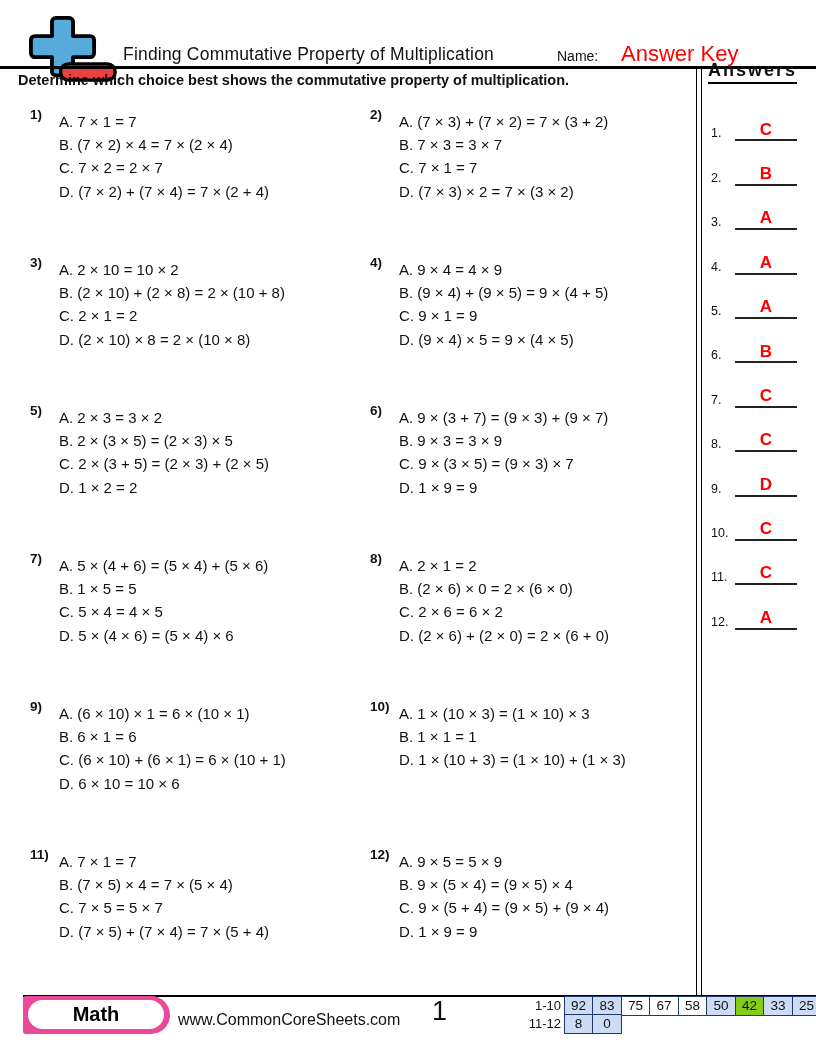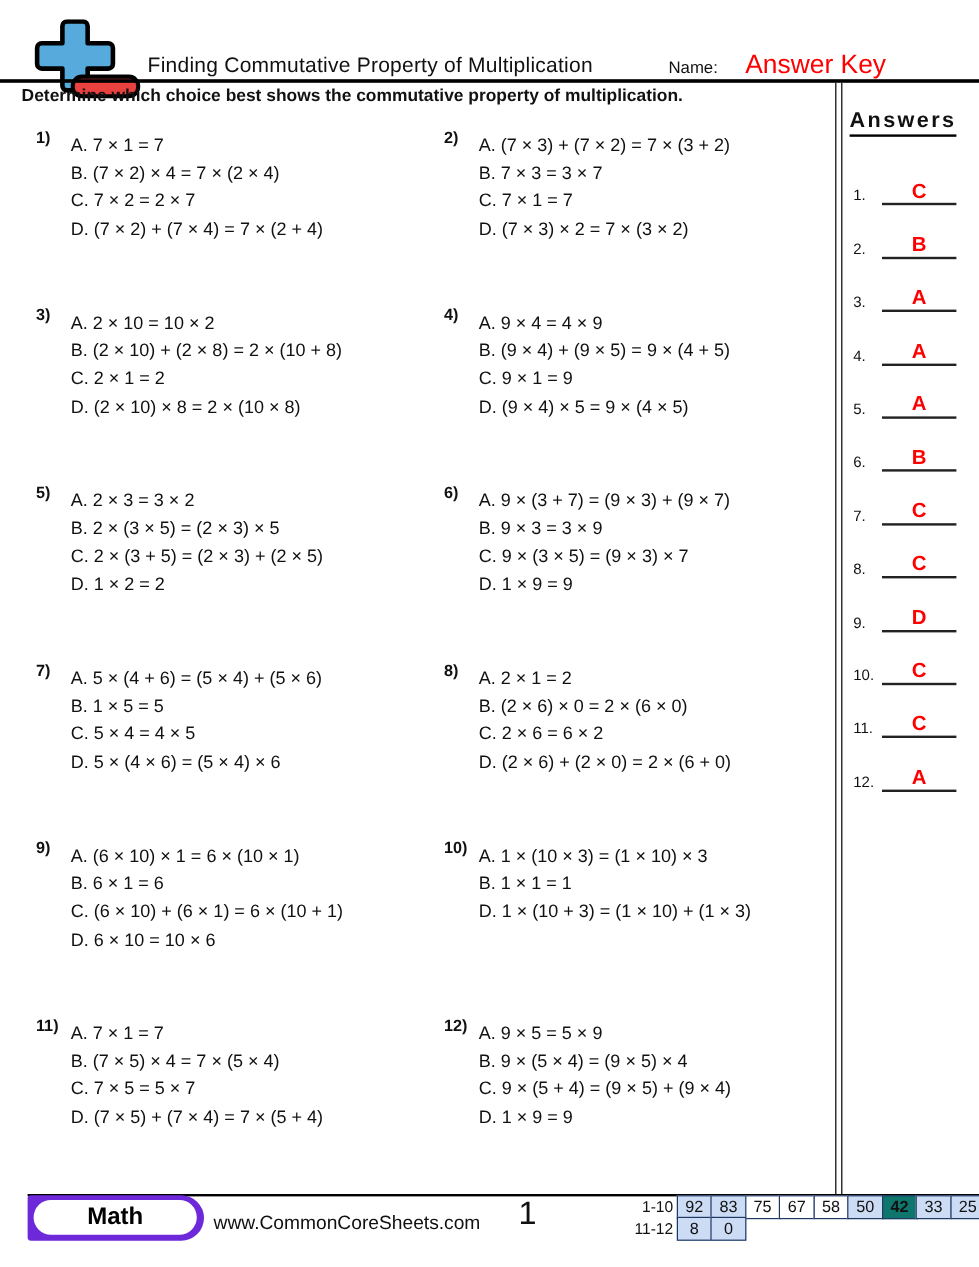--- a/index.html
+++ b/index.html
@@ -12,40 +12,40 @@
   .name-label{position:absolute;left:557px;top:48px;font-size:14px;}
   .answer-key{position:absolute;left:621px;top:41px;font-size:22px;font-weight:400;text-align:right;}
   .hr{position:absolute;left:0;top:66px;width:816px;height:3px;background:#000;}
   .instruction{position:absolute;left:18px;top:72px;width:670px;font-size:14.5px;font-weight:700;}
 
   
   .sep{position:absolute;left:696px;top:69px;height:928px;width:4px;
        border-left:1.6px solid #000;border-right:1.6px solid #000;}
 
   
-  .answers-panel{position:absolute;left:703px;top:90px;width:112px;}
+  .answers-panel{position:absolute;left:703px;top:60px;width:112px;}
   .answers-title{display:inline-block;margin-left:5px;font-size:18px;font-weight:700;
                  letter-spacing:2px;border-bottom:2.5px solid #000;padding-bottom:1px;}
   .answers-list{margin-top:13px;}
   .ans-item{height:44.4px;display:flex;align-items:flex-end;padding-left:8px;box-sizing:border-box;}
   .ans-num{font-size:12.5px;width:24px;margin-bottom:1px;}
   .ans-slot{width:62px;text-align:center;border-bottom:2px solid #222;
             font-size:17px;font-weight:700;line-height:1.05;padding-bottom:1px;}
 
   
   .questions-grid{position:absolute;left:28px;top:100px;width:672px;
                   display:grid;grid-template-columns:340px 332px;grid-auto-rows:148px;}
   .question{position:relative;}
   .qnum{position:absolute;left:2px;top:7px;font-weight:700;font-size:13.5px;}
   .choices{padding-left:31px;padding-top:10px;}
   .choice{font-size:15px;line-height:23.2px;white-space:nowrap;}
 
   
   .footer-line{position:absolute;left:23px;top:995px;width:793px;height:2px;background:#000;}
-  .badge{position:absolute;left:23px;top:996px;width:147px;height:38px;background:#6d28d9;
+  .badge{position:absolute;left:23px;top:996px;width:147px;height:38px;background:#ec4899;
          border-radius:3px 19px 19px 3px;}
   .badge-pill{position:absolute;left:5px;top:4px;right:6px;bottom:5px;background:#fff;
               border-radius:16px;display:flex;align-items:center;justify-content:center;
               font-size:20px;font-weight:700;color:#000;}
   .website{position:absolute;left:178px;top:1011px;font-size:16px;}
   .page-num{position:absolute;left:432px;top:996px;font-size:27px;font-weight:400;}
 
   .score-table{position:absolute;left:518px;top:996px;}
   .score-row{display:flex;height:19.5px;}
   .score-row + .score-row{margin-top:-1.5px;}
@@ -244,21 +244,21 @@
   <div class="page-num">1</div>
   <div class="score-table">
       <div class="score-row">
         <div class="score-label">1-10</div>
         <div class="score-cell" style="border-color: rgb(31, 56, 100); background: rgb(204, 220, 245);">92</div>
         <div class="score-cell" style="border-color: rgb(31, 56, 100); background: rgb(204, 220, 245);">83</div>
         <div class="score-cell" style="border-color: rgb(31, 56, 100);">75</div>
         <div class="score-cell" style="border-color: rgb(31, 56, 100);">67</div>
         <div class="score-cell" style="border-color: rgb(31, 56, 100);">58</div>
         <div class="score-cell" style="border-color: rgb(31, 56, 100); background: rgb(204, 220, 245);">50</div>
-        <div class="score-cell" style="border-color: rgb(31, 56, 100); background: #0f766e; font-weight: bold;">42</div>
+        <div class="score-cell" style="border-color: rgb(31, 56, 100); background: #84cc16;">42</div>
         <div class="score-cell" style="border-color: rgb(31, 56, 100); background: rgb(204, 220, 245);">33</div>
         <div class="score-cell" style="border-color: rgb(31, 56, 100); background: rgb(204, 220, 245);">25</div>
         <div class="score-cell" style="border-color: rgb(31, 56, 100); background: rgb(204, 220, 245);">17</div>
       </div>
       <div class="score-row">
         <div class="score-label">11-12</div>
         <div class="score-cell" style="border-color: rgb(31, 56, 100); background: rgb(204, 220, 245);">8</div>
         <div class="score-cell" style="border-color: rgb(31, 56, 100); background: rgb(204, 220, 245);">0</div>
       </div>
     </div>

